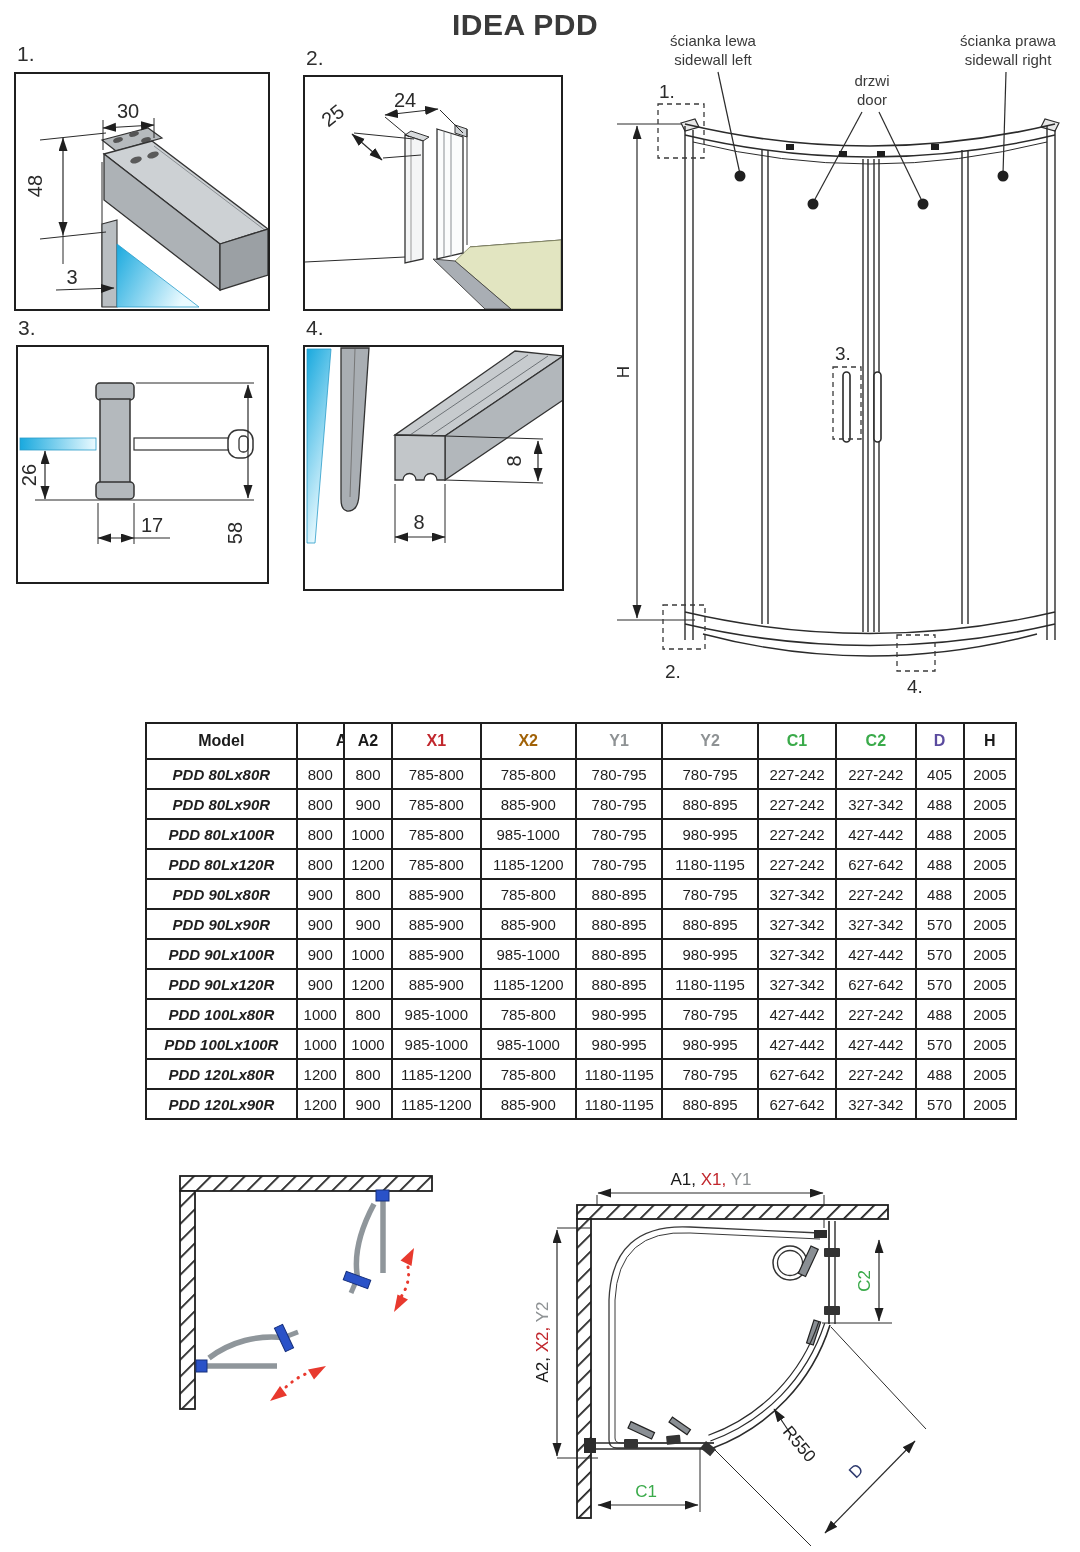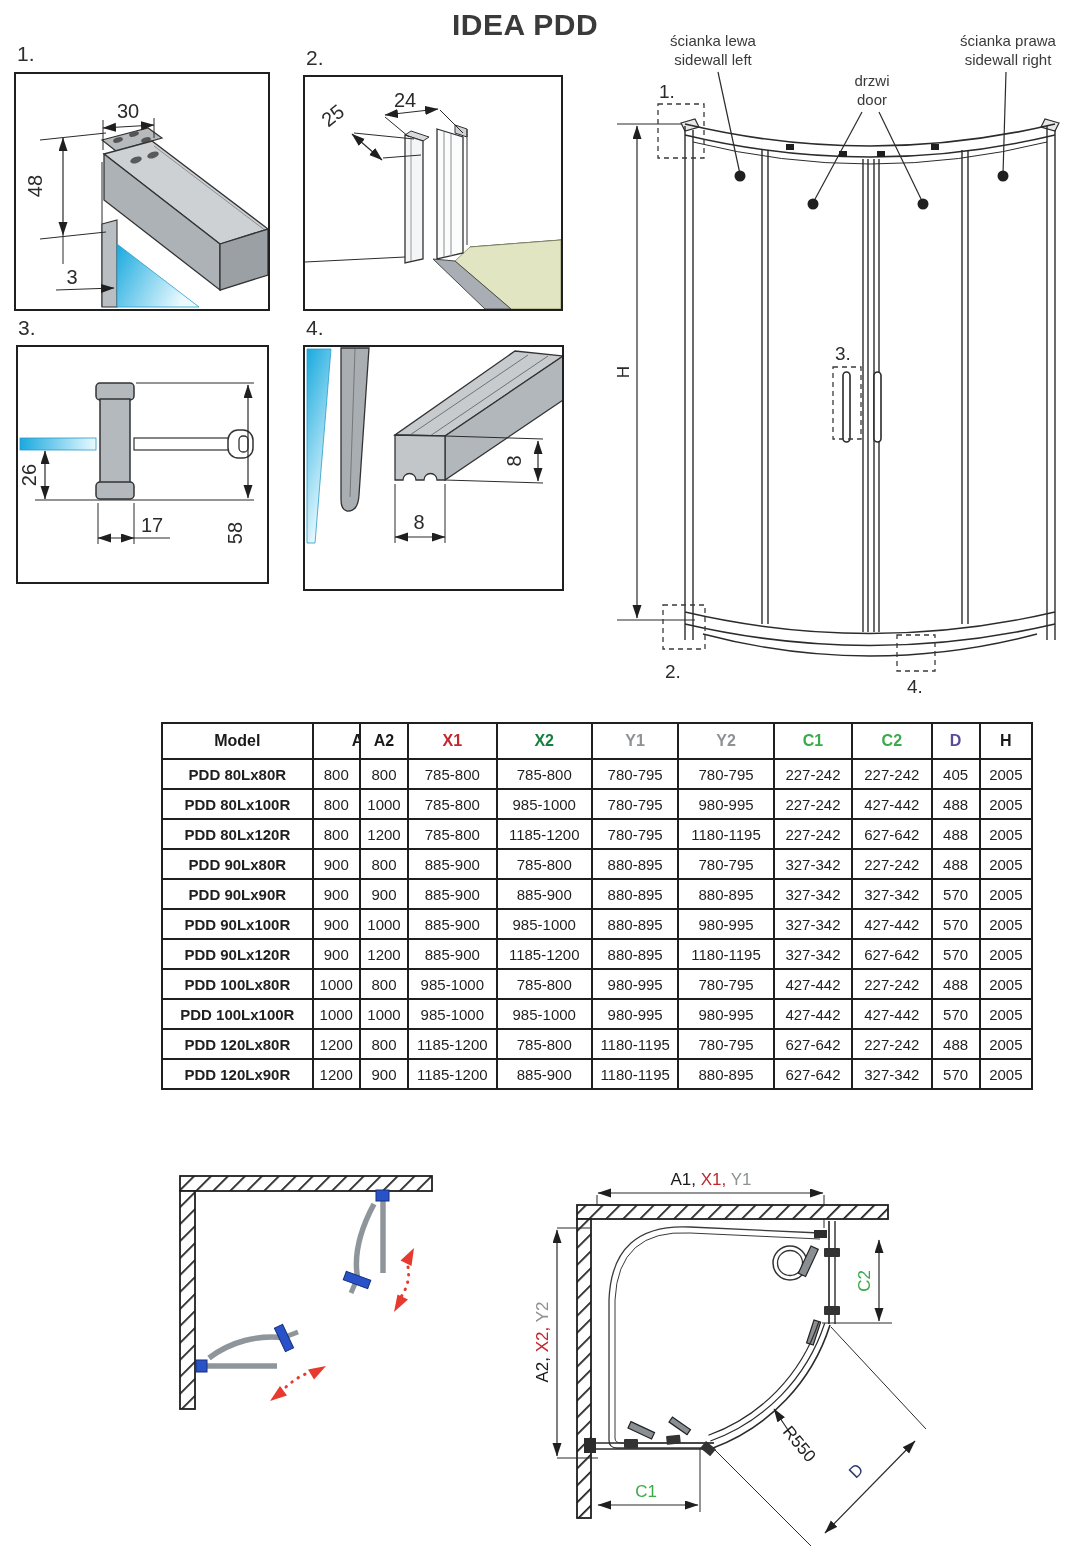--- a/index.html
+++ b/index.html
@@ -19,21 +19,21 @@
   .thin{stroke:#2b2b2b;stroke-width:1;fill:none;}
   .ln{stroke:#2b2b2b;stroke-width:1.4;fill:none;}
   .ln2{stroke:#2b2b2b;stroke-width:1.7;fill:none;}
   .dimln{stroke:#2b2b2b;stroke-width:1.2;fill:none;}
   .dash{stroke:#3a3a3a;stroke-width:1.3;fill:none;stroke-dasharray:5 4;}
   #spec-table{border-collapse:collapse;table-layout:fixed;width:872px;font-size:15px;}
   #spec-table th,#spec-table td{border:2px solid #1f1f1f;text-align:center;padding:0;
       white-space:nowrap;overflow:hidden;}
   #spec-table th{height:34px;font-size:16px;font-weight:bold;}
   #spec-table td{height:28px;}
-  #spec-table td.model{font-weight:bold;}
+  #spec-table td.model{font-weight:bold;font-style:italic;}
 </style>
 </head>
 <body>
 
 <div id="page">
 
   <svg style="position:absolute;width:0;height:0" aria-hidden="true">
     <defs>
       <marker id="ma" markerUnits="userSpaceOnUse" markerWidth="14" markerHeight="10" refX="13" refY="4.5" orient="auto-start-reverse">
         <path d="M0,0 L13.5,4.5 L0,9 Z" fill="#1f1f1f"></path>
@@ -256,62 +256,75 @@
       <text x="44" y="70" class="co">1.</text>
       <rect x="48" y="577" width="42" height="44" class="dash"></rect>
       <text x="50" y="650" class="co">2.</text>
       <rect x="218" y="339" width="28" height="72" class="dash"></rect>
       <text x="220" y="332" class="co">3.</text>
       <rect x="282" y="607" width="38" height="36" class="dash"></rect>
       <text x="292" y="665" class="co">4.</text>
     </g>
   </svg>
 
-  <div class="abs" style="left:161px;top:722px">
+  <div class="abs" style="left:145px;top:722px">
     <table id="spec-table">
       <colgroup>
         <col style="width:150px">
           <col style="width:47px">
           <col style="width:48px">
         <col style="width:88px">
           <col style="width:95px">
           <col style="width:86px">
         <col style="width:95px">
           <col style="width:78px">
           <col style="width:79px">
         <col style="width:48px">
           <col style="width:52px">
       </colgroup>
       <thead>
           <tr>
             <th style="color: rgb(26, 26, 26);">Model</th>
             <th style="color: rgb(26, 26, 26); padding-left: 38px;">A1</th>
             <th style="color: rgb(26, 26, 26); border-radius: 11px;">A2</th>
             <th style="color: rgb(193, 39, 45); border-radius: 6px;">X1</th>
-            <th style="color: #15803d; border-radius: 7px;">X2</th>
+            <th style="color: #a16207; border-radius: 7px;">X2</th>
             <th style="color: rgb(142, 146, 148);">Y1</th>
             <th style="color: rgb(142, 146, 148);">Y2</th>
             <th style="color: rgb(58, 170, 74);">C1</th>
             <th style="color: rgb(58, 170, 74);">C2</th>
             <th style="color: rgb(90, 74, 158);">D</th>
             <th style="color: rgb(26, 26, 26);">H</th>
           </tr>
         </thead>
       <tbody>
           <tr>
             <td class="model">PDD 80Lx80R</td>
             <td>800</td>
             <td>800</td>
             <td>785-800</td>
             <td>785-800</td>
             <td>780-795</td>
             <td>780-795</td>
             <td>227-242</td>
             <td>227-242</td>
             <td>405</td>
+            <td>2005</td>
+          </tr>
+          <tr>
+            <td class="model">PDD 80Lx90R</td>
+            <td>800</td>
+            <td>900</td>
+            <td>785-800</td>
+            <td>885-900</td>
+            <td>780-795</td>
+            <td>880-895</td>
+            <td>227-242</td>
+            <td>327-342</td>
+            <td>488</td>
             <td>2005</td>
           </tr>
           <tr>
             <td class="model">PDD 80Lx100R</td>
             <td>800</td>
             <td>1000</td>
             <td>785-800</td>
             <td>985-1000</td>
             <td>780-795</td>
             <td>980-995</td>

